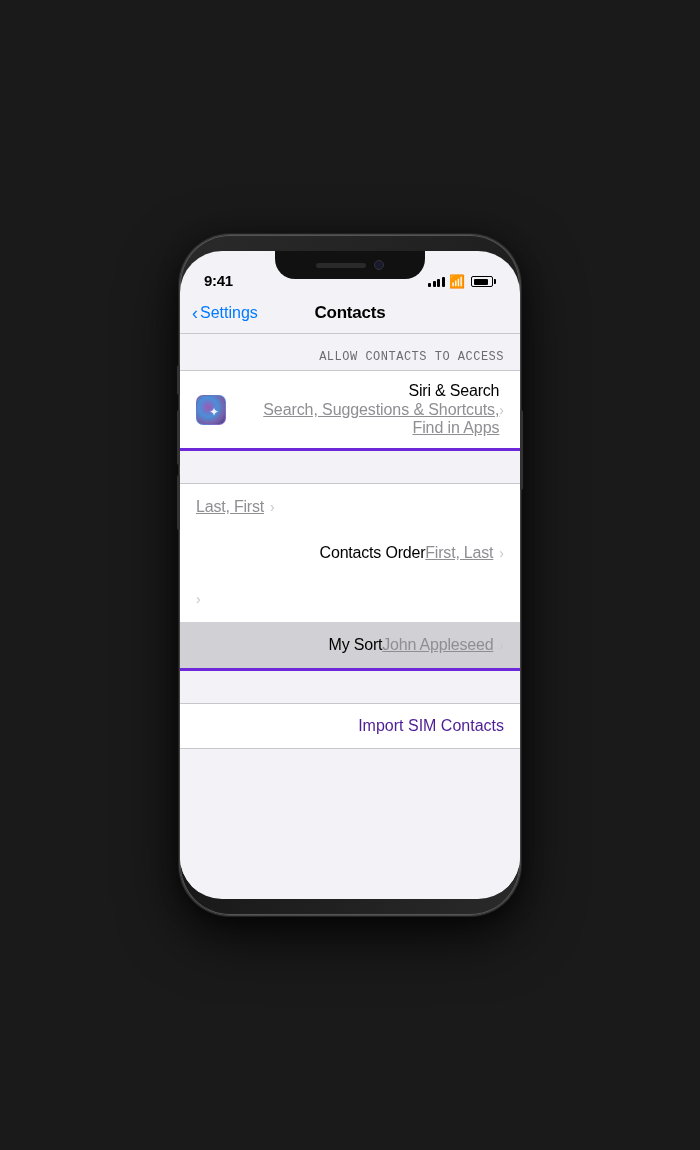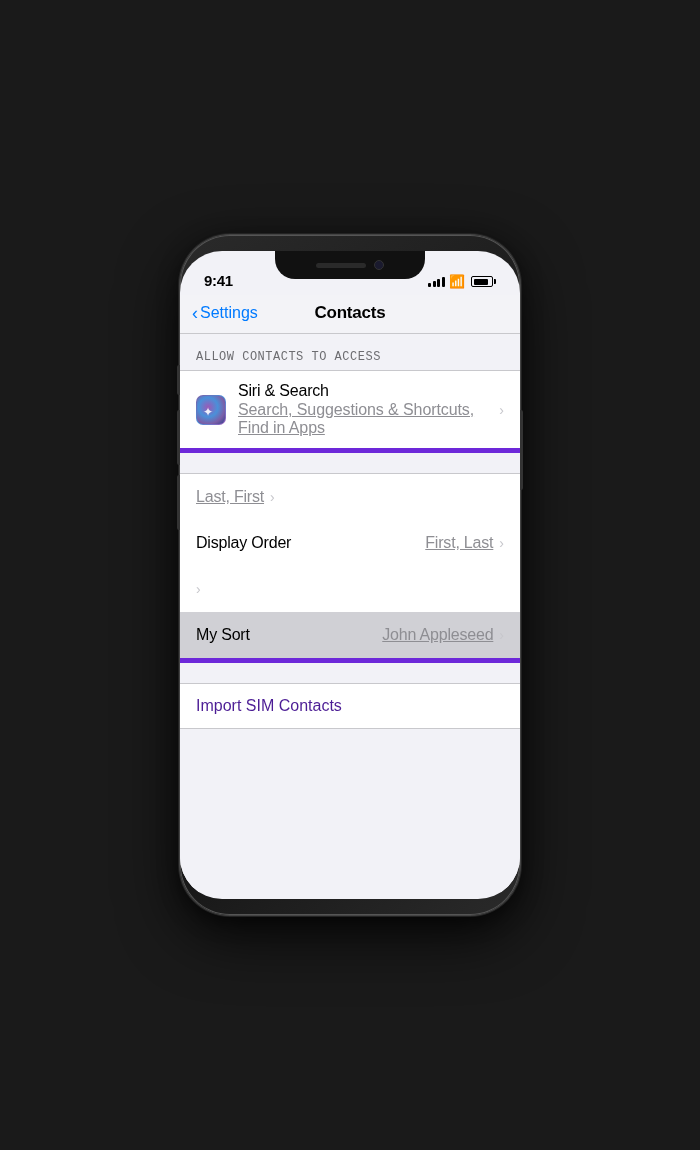--- a/index.html
+++ b/index.html
@@ -67,20 +67,21 @@
       border-radius: 0 2px 2px 0;
     }
 
     .phone-screen {
       width: 360px;
       height: 648px;
       background: #f2f2f7;
       border-radius: 42px;
       overflow: hidden;
       position: relative;
+      text-align: right;
     }
 
     
     .notch {
       position: absolute;
       top: 0;
       left: 50%;
       transform: translateX(-50%);
       width: 150px;
       height: 28px;
@@ -217,22 +218,22 @@
       color: #6c6c70;
       letter-spacing: 0.5px;
       text-transform: uppercase;
       font-family: Liberation Mono, monospace;
     }
 
     
     .list-group {
       background: #5eead4;
       border-top: 1px solid #c8c8cc;
-      border-bottom: 5px solid #6d28d9;
-      margin-bottom: 0;
+      border-bottom: 3px solid #6d28d9;
+      margin-bottom: 12px;
     }
 
     .list-item {
       display: flex;
       align-items: center;
       padding: 11px 16px;
       background: #fff;
       position: relative;
       min-height: 46px;
     }
@@ -395,21 +396,21 @@
 
       <div class="spacer"></div>
 
       <div class="list-group">
         <div class="list-item">
           <span class="list-item-value">Last, First</span>
           <span class="chevron">›</span>
         </div>
         <div class="list-item">
           <div class="list-item-content">
-            <div class="list-item-title">Display Order</div>
+            <div class="list-item-title">Contacts Order</div>
           </div>
           <span class="list-item-value">First, Last</span>
           <span class="chevron">›</span>
         </div>
         <div class="list-item">
           <span class="chevron">›</span>
         </div>
         <div class="list-item highlighted">
           <div class="list-item-content">
             <div class="list-item-title">My Sort</div>

